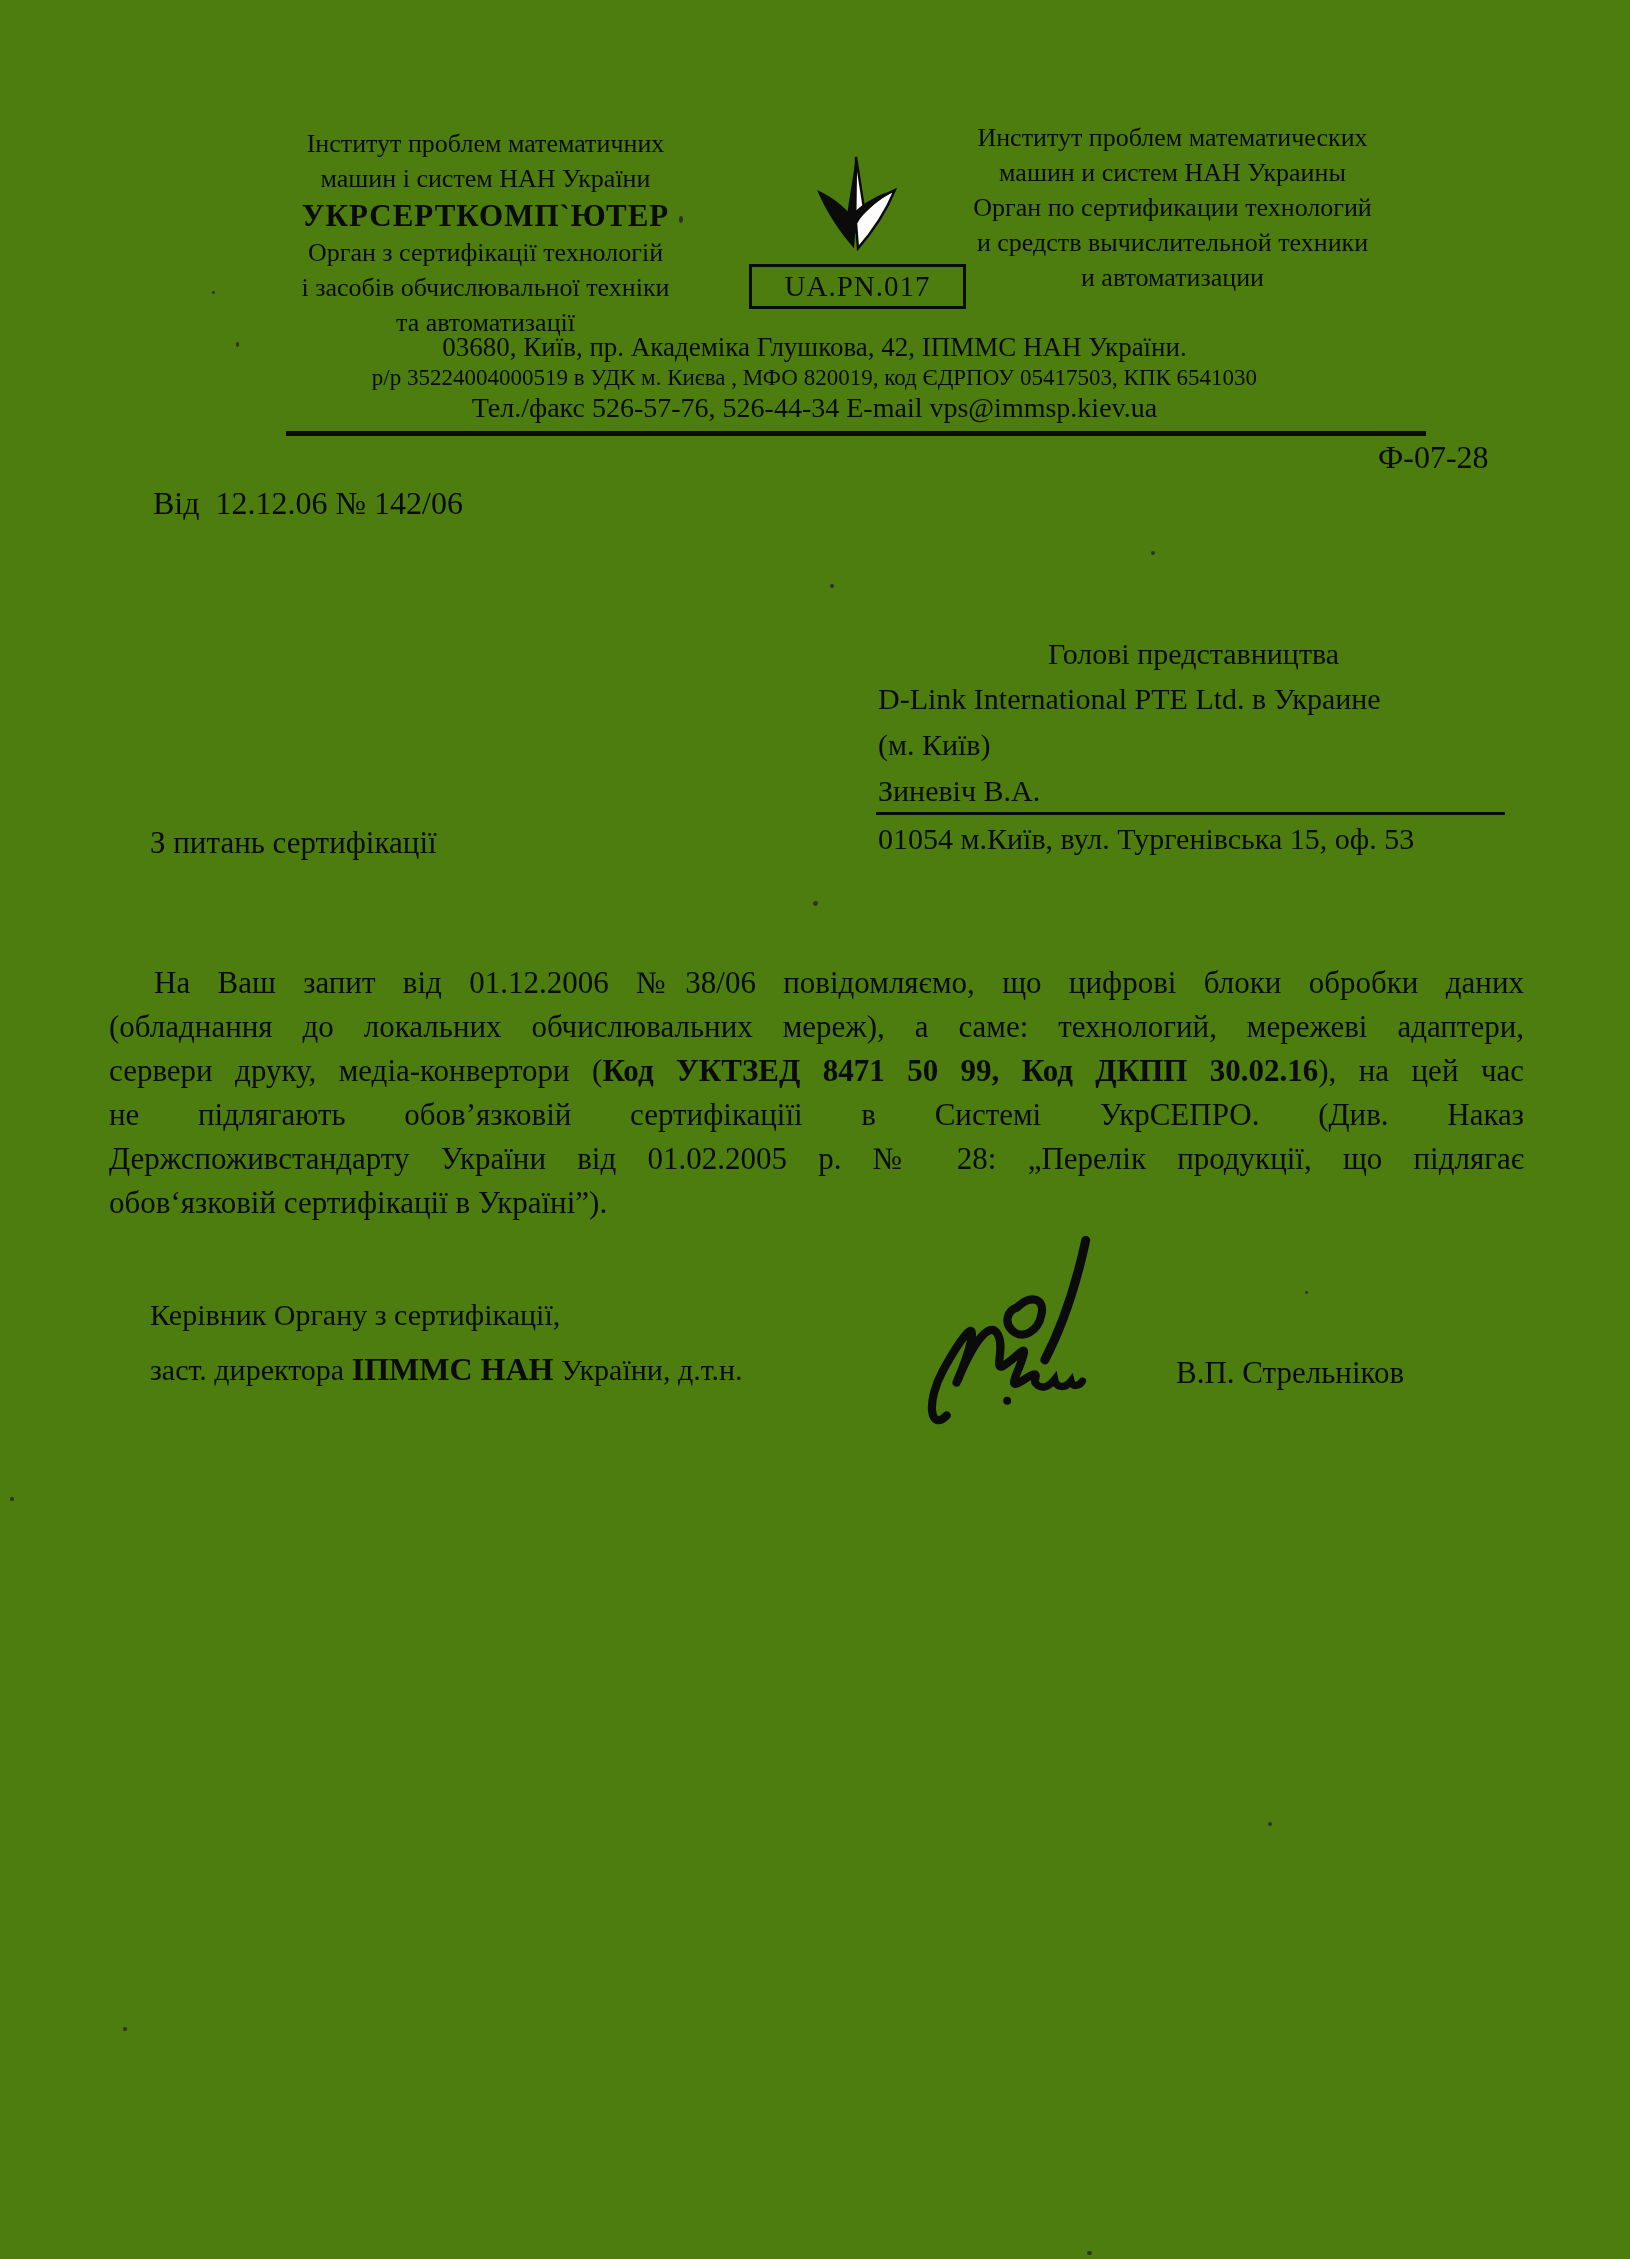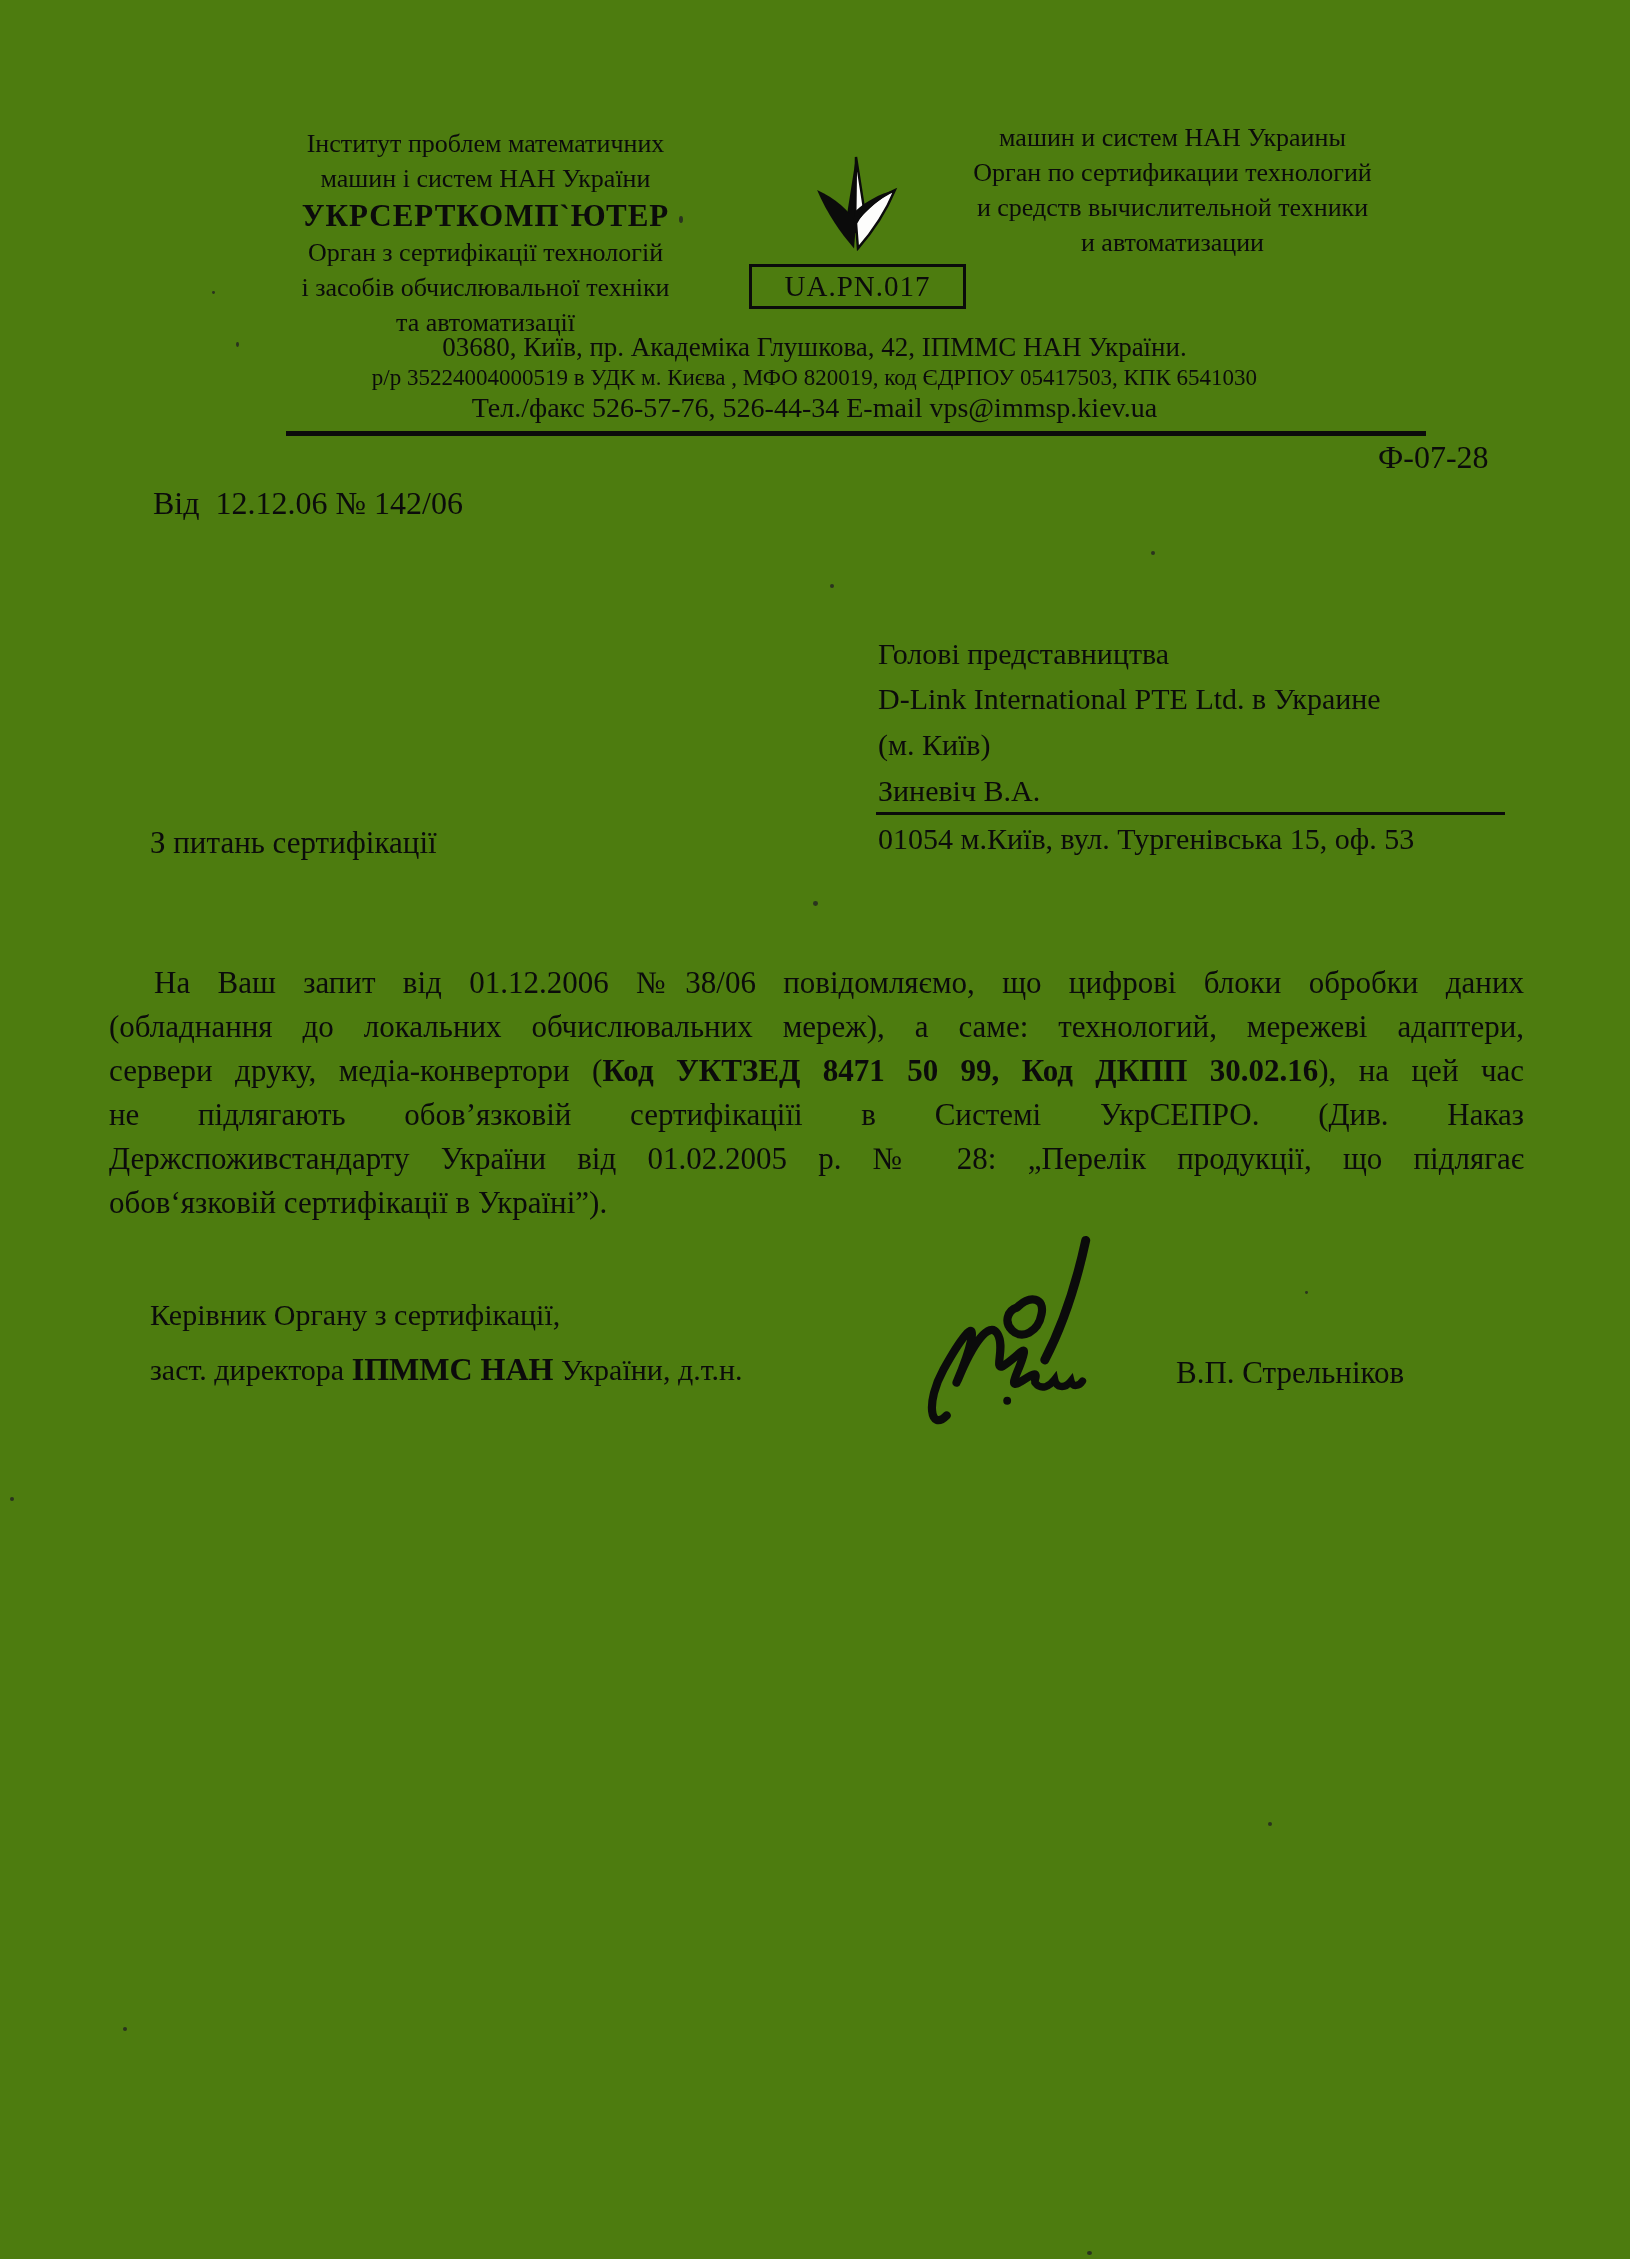--- a/index.html
+++ b/index.html
@@ -37,21 +37,21 @@
   .addr-1 { top: 332px; font-size: 27px; }
   .addr-2 { top: 365px; font-size: 23px; }
   .addr-3 { top: 392px; font-size: 28px; }
 
   .top-rule { left: 286px; top: 431px; width: 1140px; height: 4.9px; background: #0b0b0b; }
   .form-code { left: 1378px; top: 439px; width: 126px; font-size: 32px; text-align: left; }
   .ref-line { left: 153px; top: 485px; font-size: 32px; white-space: pre; }
 
   
   .rcpt { left: 878px; width: 631px; font-size: 30px; white-space: nowrap; }
-  .rcpt-1 { top: 637px; }
+  .rcpt-1 { top: 637px; text-align: center; }
   .rcpt-2 { top: 682px; }
   .rcpt-3 { top: 728px; }
   .rcpt-4 { top: 774px; }
   .rcpt-rule { left: 876px; top: 812px; width: 629px; height: 2.9px; background: #0b0b0b; }
   .rcpt-addr { left: 878px; top: 822px; width: 640px; font-size: 30px; white-space: nowrap; }
 
   .subject { left: 150px; top: 825px; font-size: 31px; white-space: nowrap; }
 
   
   .body-text { left: 109px; top: 961px; width: 1415px; font-size: 31px; line-height: 44px; }
@@ -93,20 +93,21 @@
       <path d="M90,36 C80,60 66,80 52,96 L50,70 C56,58 72,44 90,36 Z" fill="#fdfdfc" stroke="#0b0b0b" stroke-width="2.5"></path>
       <path d="M90,36 C76,44 61,56 50,70 L50,57 C60,48 74,40 90,36 Z" fill="#0b0b0b"></path>
     </svg>
   </div>
 
   <div class="abs code-box">
     <span>UA.PN.017</span>
   </div>
 
   <div class="abs hdr-block hdr-right">
+    <div>Институт проблем математических</div>
     <div>машин и систем НАН Украины</div>
     <div>Орган по сертификации технологий</div>
     <div>и средств вычислительной техники</div>
     <div>и автоматизации</div>
   </div>
 
   <div class="abs addr addr-1">03680, Київ, пр. Академіка Глушкова, 42, ІПММС НАН України.</div>
   <div class="abs addr addr-2">р/р 35224004000519 в УДК м. Києва , МФО 820019, код ЄДРПОУ 05417503, КПК 6541030</div>
   <div class="abs addr addr-3">Тел./факс 526-57-76, 526-44-34 E-mail vps@immsp.kiev.ua</div>
 

